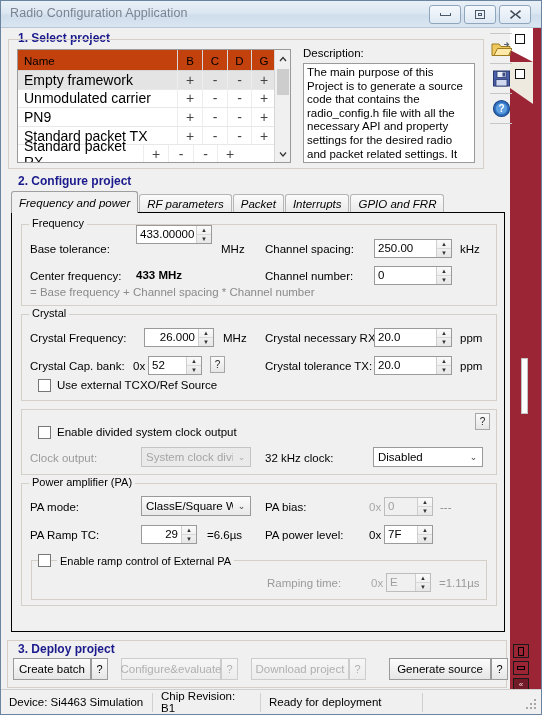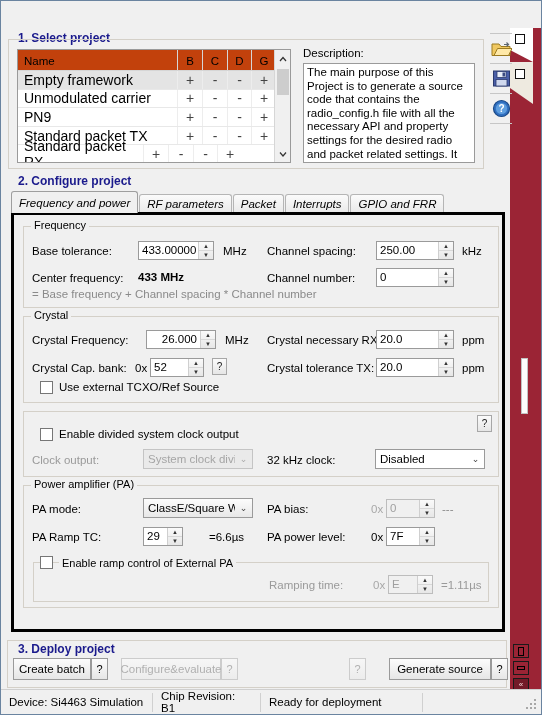--- a/index.html
+++ b/index.html
@@ -153,21 +153,21 @@
     border: 1px solid #b5b5b5; border-bottom: none;
     border-radius: 3px 3px 0 0;
     display: flex; align-items: center; font-size: 11.5px; font-style: italic;
   }
   .tab.active {
     height: 22px; background: #f0f0f0; border-color: #9e9e9e;
     font-weight: normal; position: relative; z-index: 3;
   }
   #tabpanel {
     position: absolute; left: 10px; top: 211px; width: 494px; height: 420px;
-    background: #f0f0f0; border: 3px solid #000000;
+    background: #f0f0f0; border: 1px solid #000000;
   }
 
   
   .lbl { position: absolute; font-size: 11.5px; white-space: nowrap; }
   .lbl.dis { color: #9a9a9a; }
   .lbl.b { font-weight: bold; }
   .lbl.gray { color: #8a8a8a; }
 
   .spin {
     position: absolute; height: 19px; background: #fff;
@@ -249,20 +249,36 @@
     font-size: 11.5px; border-right: 1px solid #d0d0d0;
   }
   #grip { position: absolute; right: 3px; bottom: 3px; width: 12px; height: 12px; }
   .gd { position: absolute; width: 2px; height: 2px; background: #a7a7a7; }
 </style>
 </head>
 <body>
 
 <div id="app">
 
+  <div id="titlebar">
+    <div id="title-text">Radio Configuration Application</div>
+    <div class="wbtn" id="btn-min">
+      <div class="glyph-min"></div>
+    </div>
+    <div class="wbtn" id="btn-max">
+      <div class="glyph-max">
+          <i></i>
+        </div>
+    </div>
+    <div class="wbtn" id="btn-close">
+      <svg width="13" height="11" viewBox="0 0 13 11">
+        <path d="M2,1 L6.5,5 L11,1 L12,2.2 L8,5.5 L12,8.8 L11,10 L6.5,6 L2,10 L1,8.8 L5,5.5 L1,2.2 Z" fill="#3a4654"></path>
+      </svg>
+    </div>
+  </div>
 
   <div id="redstrip"></div>
   <div id="red-fold1"></div>
   <div id="red-fold2"></div>
   <div class="mdi-sq" id="mdi-sq1"></div>
   <div class="mdi-sq" id="mdi-sq2"></div>
   <div id="red-scroll-thumb"></div>
 
   <div class="redbtn" id="redbtn-restore">
     <div class="rb-bar"></div>
@@ -380,21 +396,21 @@
     <div class="tab">Interrupts</div>
     <div class="tab">GPIO and FRR</div>
   </div>
 
   <div id="tabpanel">
 
     <div class="groupbox" style="left:9px; top:11px; width:476px; height:82px;"></div>
     <div class="gb-label" style="left:17px; top:4px;">Frequency</div>
 
     <div class="lbl" style="left:18px; top:30px;">Base tolerance:</div>
-    <div class="spin ra" style="left:124px; top:26px; width:76px;">
+    <div class="spin ra" style="left:124px; top:12px; width:76px;">
       <div class="val">433.00000</div>
       <div class="spinbtns">
           <span>▲</span>
           <span>▼</span>
         </div>
     </div>
     <div class="lbl" style="left:209px; top:30px;">MHz</div>
 
     <div class="lbl" style="left:253px; top:30px;">Channel spacing:</div>
     <div class="spin" style="left:362px; top:26px; width:78px;">
@@ -499,21 +515,21 @@
     <div class="spin dis" style="left:372px; top:284px; width:49px;">
       <div class="val">0</div>
       <div class="spinbtns">
           <span>▲</span>
           <span>▼</span>
         </div>
     </div>
     <div class="lbl gray" style="left:428px; top:288px;">---</div>
 
     <div class="lbl" style="left:18px; top:316px;">PA Ramp TC:</div>
-    <div class="spin" style="left:129px; top:312px; width:40px;">
+    <div class="spin" style="left:129px; top:312px; width:56px;text-align:right;">
       <div class="val">29</div>
       <div class="spinbtns">
           <span>▲</span>
           <span>▼</span>
         </div>
     </div>
     <div class="lbl" style="left:195px; top:316px;">=6.6µs</div>
 
     <div class="lbl" style="left:253px; top:316px;">PA power level:</div>
     <div class="hexpfx" style="left:357px; top:316px;">0x</div>
@@ -543,20 +559,21 @@
 
   <div id="deploy-box"></div>
   <div class="steptitle" style="left:14px; top:641px;">3. Deploy project</div>
 
   <div class="btn" style="left:12px; top:657px; width:78px;">Create batch</div>
   <div class="qbtn2" style="left:90px; top:657px;">?</div>
 
   <div class="btn dis" style="left:120px; top:657px; width:100px;">Configure&amp;evaluate</div>
   <div class="qbtn2 dis" style="left:220px; top:657px;">?</div>
 
+  <div class="btn dis" style="left:250px; top:657px; width:98px;">Download project</div>
   <div class="qbtn2 dis" style="left:348px; top:657px;">?</div>
 
   <div class="btn" style="left:388px; top:657px; width:102px;">Generate source</div>
   <div class="qbtn2" style="left:490px; top:657px;">?</div>
 
   <div id="statusbar">
     <div class="stcell" style="width:152px;">Device: Si4463  Simulation</div>
     <div class="stcell" style="width:108px;">Chip Revision: B1</div>
     <div class="stcell" style="width:162px;">Ready for deployment</div>
     <div class="stcell" style="flex:1;border-right:none;"></div>

